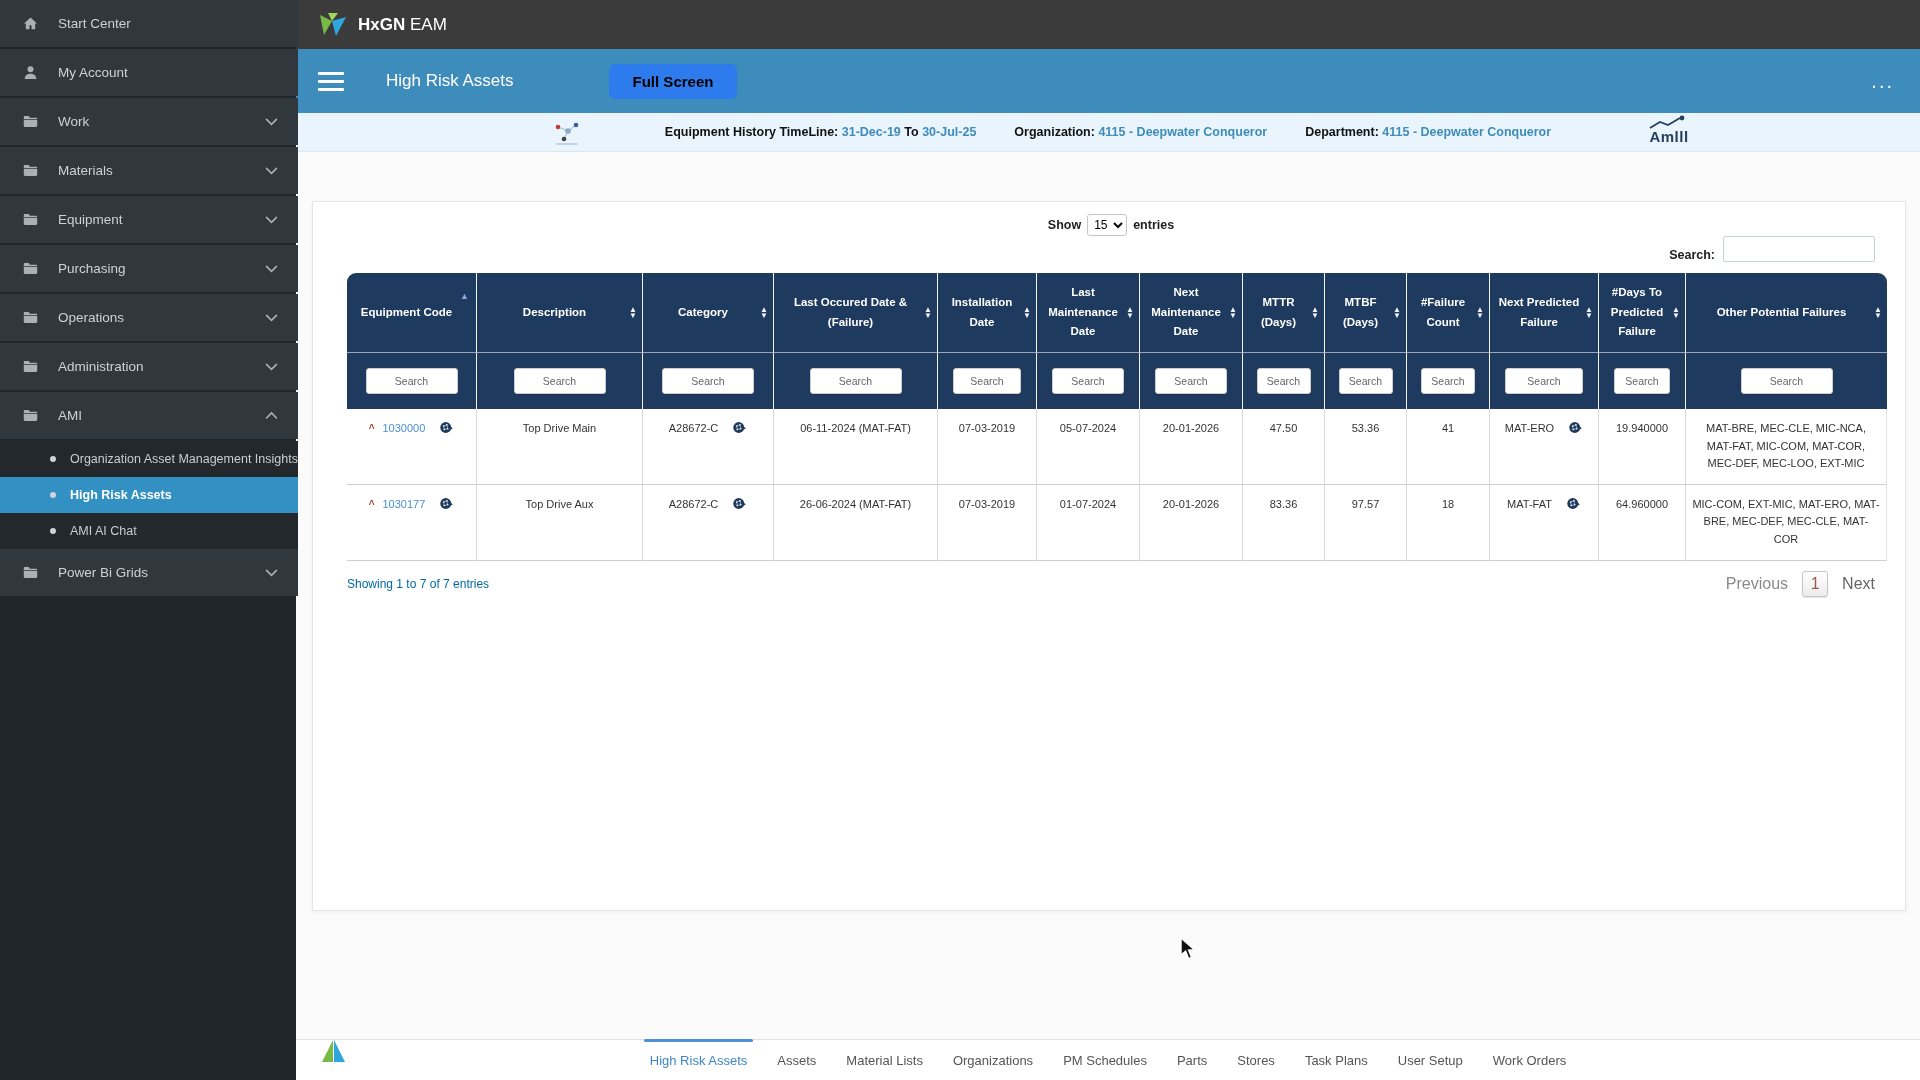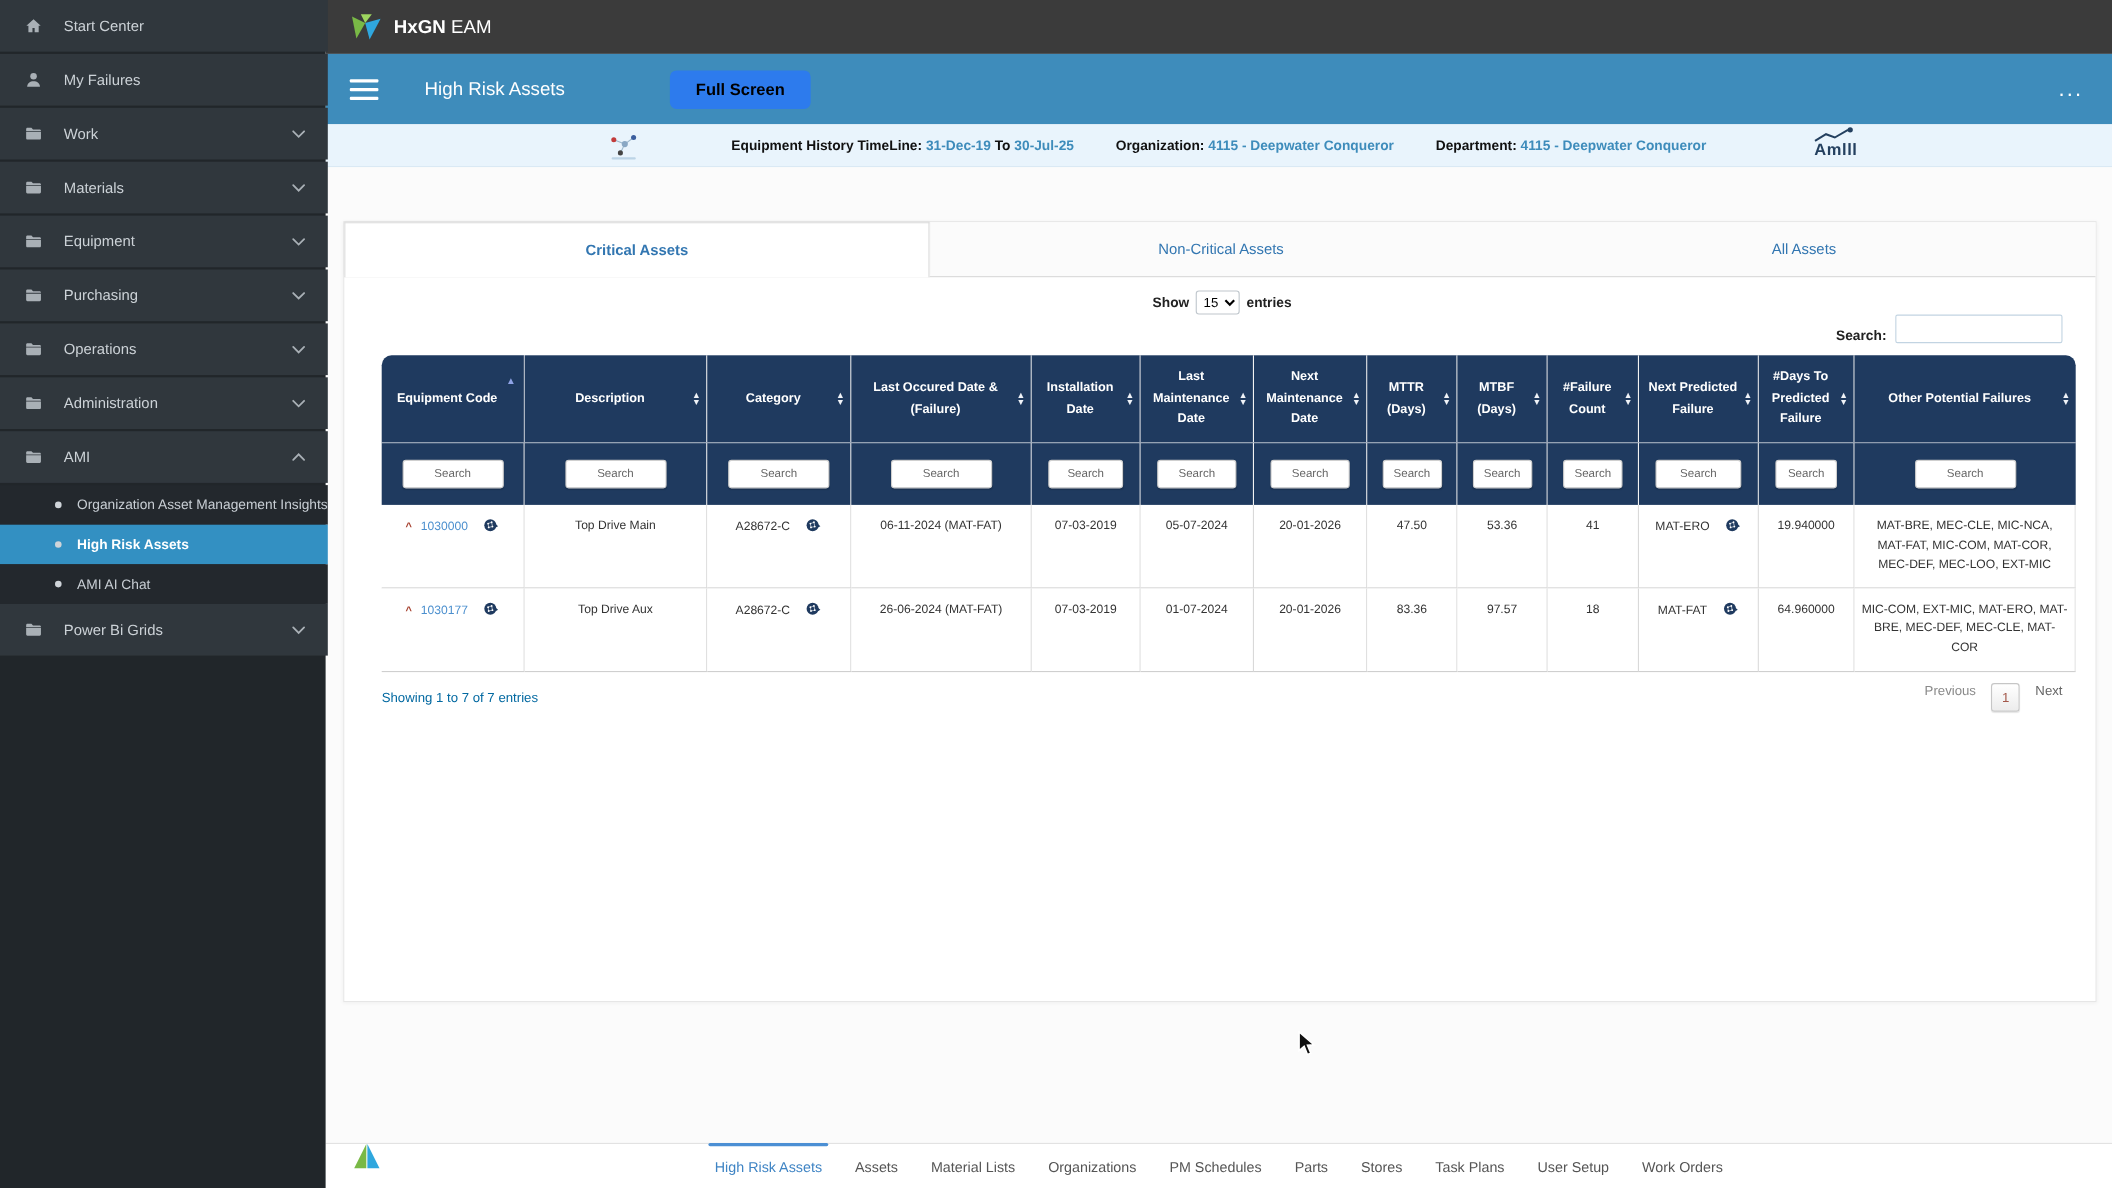--- a/index.html
+++ b/index.html
@@ -85,21 +85,21 @@
   .grid tbody td:last-child { border-right:1px solid #e4e4e4; }
   .grid tbody tr.r1 td { height:60px; }
   .grid tbody tr.r2 td { height:55px; }
   .caret { color:#a6402e; font-size:10px; margin-right:8px; font-weight:bold; }
   .eq-link { color:#4b8fce; text-decoration:none; cursor:pointer; }
   .ai-ic { display:inline-block; vertical-align:-3px; margin-left:14px; cursor:pointer; }
   .other-failures { color:#3a6ea8; font-size:10.5px; }
 
   .tbl-footer { display:flex; align-items:center; margin:10px 30px 0 34px; }
   .summary { font-size:12px; color:#0369a1; }
-  .pager { margin-left:auto; display:flex; align-items:flex-start; gap:14px; font-size:12px; color:#8a8a8a; }
+  .pager { margin-left:auto; display:flex; align-items:center; gap:14px; font-size:16px; color:#8a8a8a; }
   .pager .nav-btn { cursor:pointer; }
   .pager .next { color:#666; }
   .page-box { width:26px; height:26px; display:flex; align-items:center; justify-content:center;
     border:1px solid #c6c6c6; border-radius:3px; color:#a3584a;
     background:linear-gradient(#ffffff,#ececec); box-shadow:0 1px 1px rgba(0,0,0,.1); cursor:pointer; }
 
   
   .footer-nav { height:41px; background:#fff; border-top:1px solid #e2e2e2;
     display:flex; align-items:center; justify-content:center; gap:30px; position:relative; }
   .footer-item { font-size:13px; color:#555; cursor:pointer; position:relative;
@@ -123,21 +123,21 @@
         </span>
         <span class="lbl">Start Center</span>
       </div>
       <div class="sidebar-item">
         <span class="icn">
           <svg viewBox="0 0 24 24" width="17" height="17">
             <circle cx="12" cy="7.5" r="4.2" fill="#a9b0b6"></circle>
             <path d="M3.8 21c0-4.6 3.7-7.2 8.2-7.2s8.2 2.6 8.2 7.2z" fill="#a9b0b6"></path>
           </svg>
         </span>
-        <span class="lbl">My Failures</span>
+        <span class="lbl">My Account</span>
       </div>
       <div class="sidebar-item">
         <span class="icn">
           <svg viewBox="0 0 24 24" width="17" height="17">
             <path d="M2.5 6.2c0-1 .7-1.8 1.6-1.8h5.2l2 2.2h8.6c.9 0 1.6.8 1.6 1.8v.4H2.5z" fill="#a9b0b6"></path>
             <path d="M2.5 9.8h19v8c0 1-.7 1.8-1.6 1.8H4.1c-.9 0-1.6-.8-1.6-1.8z" fill="#a9b0b6"></path>
           </svg>
         </span>
         <span class="lbl">Work</span>
         <span class="chev">
@@ -321,25 +321,20 @@
       <svg width="46" height="16" viewBox="0 0 46 16">
         <polyline points="4,13 14,7 22,10 34,3" stroke="#24405f" stroke-width="1.8" fill="none"></polyline>
         <circle cx="36" cy="3" r="2.4" fill="#24405f"></circle>
       </svg>
       <span class="ami-logo-text">Amlll</span>
     </span>
   </div>
 
   <div class="main">
     <div class="panel">
-      <div class="tabs" id="tabs">
-          <div class="tab active">Critical Assets</div>
-          <div class="tab">Non-Critical Assets</div>
-          <div class="tab">All Assets</div>
-        </div>
 
       <div class="controls">
         <div class="show-group">
           <span>Show</span>
           <select class="page-size" id="page-size"><option>15</option></select>
           <span>entries</span>
         </div>
         <div class="search-group">
           <span>Search:</span>
           <input class="global-search" value="" style="">

